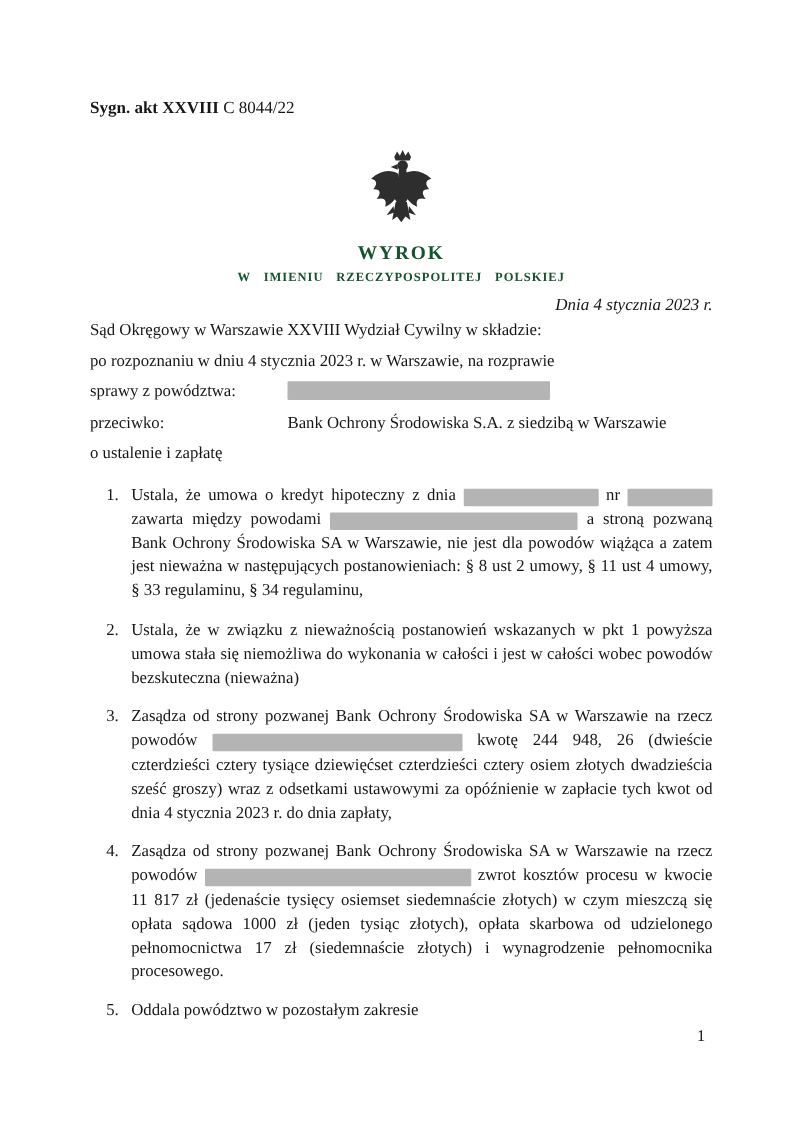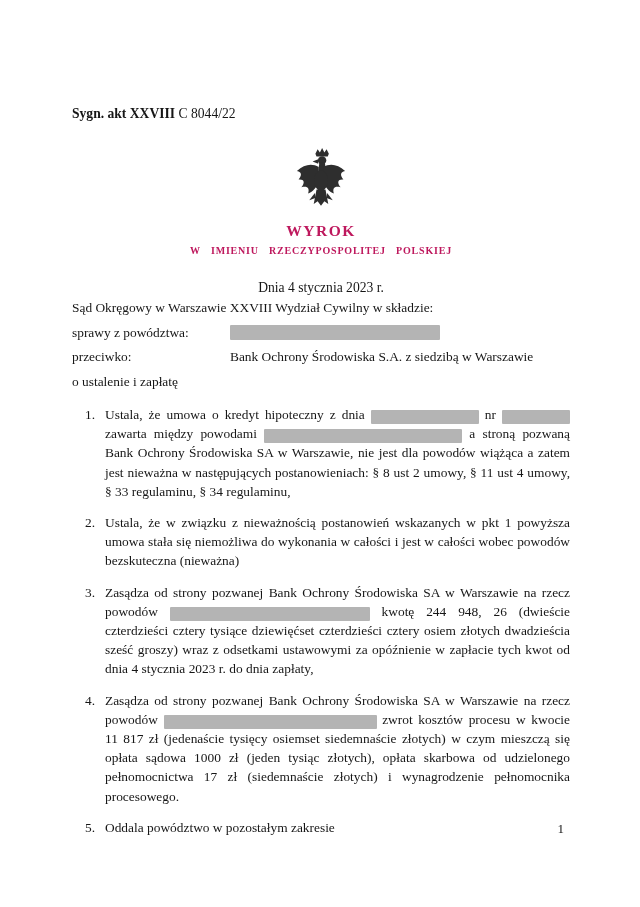--- a/index.html
+++ b/index.html
@@ -10,30 +10,30 @@
     height: 907px;
     background: #ffffff;
     color: #161616;
     font-family: "Liberation Serif", serif;
     font-size: 13.4px;
     overflow: hidden;
     margin: 0 auto;
   }
   .content { padding: 0 70px 0 72px; }
 
-  .sygn-line { padding-top: 106px; font-size: 13.6px; }
+  .sygn-line { padding-top: 78px; font-size: 13.6px; }
   .sygn-bold { font-weight: bold; }
 
   .emblem-wrap { text-align: center; margin-top: 24px; height: 72px; }
 
-  .title-block { text-align: center; margin-top: 4px; font-weight: bold; color: #be185d; }
+  .title-block { text-align: center; margin-top: 4px; font-weight: bold; color: #14532d; }
   .title-line1 { font-size: 15.5px; letter-spacing: 1.5px; }
   .title-line2 { font-size: 10px; letter-spacing: 0.8px; word-spacing: 7px; margin-top: 5px; }
 
-  .date-line { text-align: center; margin-top: 24px; font-size: 13.6px; }
+  .date-line { text-align: right; margin-top: 8px; font-size: 13.6px; font-style: italic; }
 
   .court-block { }
   .court-row { line-height: 24.5px; }
   .court-label { display: inline-block; width: 158px; }
   .redaction {
     display: inline-block;
     height: 15px;
     background: #b4b4b4;
     vertical-align: text-bottom;
     border-radius: 1px;
@@ -86,20 +86,21 @@
 
     <div class="title-block">
       <div class="title-line1">WYROK</div>
       <div class="title-line2">W IMIENIU RZECZYPOSPOLITEJ POLSKIEJ</div>
     </div>
 
     <div class="date-line">Dnia 4 stycznia 2023 r.</div>
 
     <div class="court-block">
       <div class="court-row">Sąd Okręgowy w Warszawie XXVIII Wydział Cywilny w składzie:</div>
+      <div class="court-row">po rozpoznaniu w dniu 4 stycznia 2023 r. w Warszawie, na rozprawie</div>
       <div class="court-row">
         <span class="court-label">sprawy z powództwa:</span><span><span class="redaction" style="width: 210px;"></span></span>
       </div>
       <div class="court-row">
         <span class="court-label">przeciwko:</span><span>Bank Ochrony Środowiska S.A. z siedzibą w Warszawie</span>
       </div>
       <div class="court-row">o ustalenie i zapłatę</div>
     </div>
 
     <div class="rulings">

